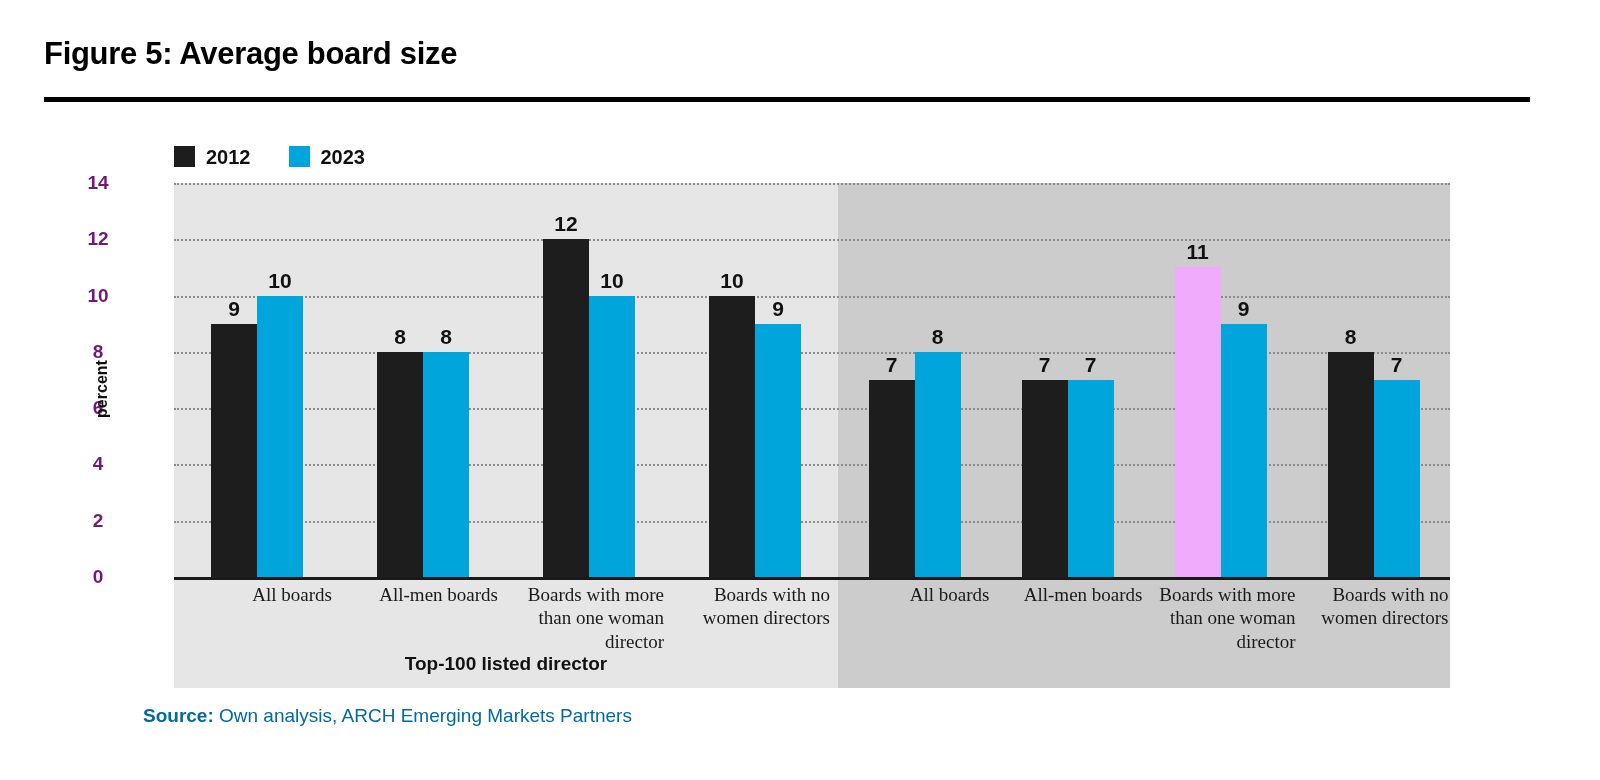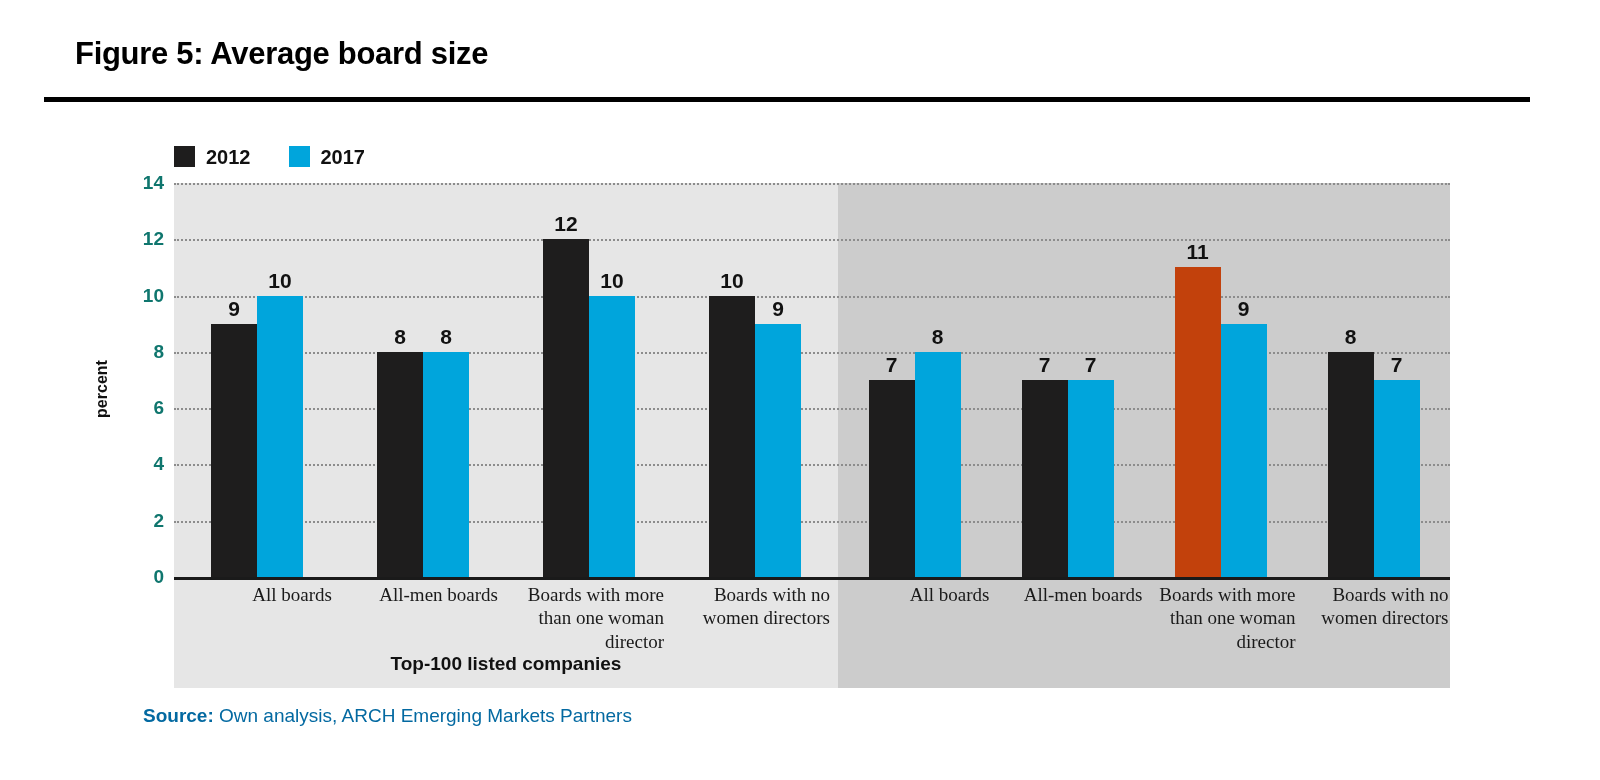--- a/index.html
+++ b/index.html
@@ -19,21 +19,20 @@
   
   #figure-title {
     position: absolute;
     left: 44px;
     top: 36px;
     font-size: 31px;
     font-weight: bold;
     letter-spacing: -0.3px;
     color: #000000;
     white-space: nowrap;
-    margin-left: 31px;
   }
   #title-rule {
     position: absolute;
     left: 44px;
     top: 97px;
     width: 1486px;
     height: 5px;
     background: #000000;
   }
 
@@ -92,26 +91,26 @@
     left: 0;
     width: 1276px;
     top: 394px;
     height: 3px;
     background: #1a1a1a;
   }
 
   
   .ytick {
     position: absolute;
-    right: 1286px;
+    right: 1322px;
     width: 60px;
-    text-align: right;
+    text-align: center;
     font-size: 19px;
     font-weight: bold;
-    color: #0f766e;
+    color: #701a75;
     transform: translateY(-50%);
     white-space: nowrap;
   }
   #yaxis-title {
     position: absolute;
     left: -152px;
     top: 197px;
     width: 160px;
     text-align: center;
     font-size: 16px;
@@ -198,21 +197,21 @@
 <div id="figure-title">Figure 5: Average board size</div>
 <div id="title-rule"></div>
 
 <div id="legend">
     <div class="legend-item">
       <span class="legend-swatch" style="background: rgb(30, 29, 29);"></span>
       <span class="legend-label">2012</span>
     </div>
     <div class="legend-item">
       <span class="legend-swatch" style="background: rgb(0, 165, 220);"></span>
-      <span class="legend-label">2017</span>
+      <span class="legend-label">2023</span>
     </div>
   </div>
 
 <div id="plot-area">
   <div class="panel-bg" id="panel-bg-0"></div>
   <div class="panel-bg" id="panel-bg-1"></div>
   <div id="gridlines">
       <div class="gridline" style="top: 337.714px;"></div>
       <div class="gridline" style="top: 281.429px;"></div>
       <div class="gridline" style="top: 225.143px;"></div>
@@ -301,21 +300,21 @@
           </div>
         </div>
         <div class="bar-wrap">
           <div class="bar" style="height: 197px; background: rgb(0, 165, 220);">
             <span class="bar-value">7</span>
           </div>
         </div>
       </div>
       <div class="bar-group" style="left: 998.5px; width: 96px;">
         <div class="bar-wrap">
-          <div class="bar" style="height: 309.571px; background: #c2410c;">
+          <div class="bar" style="height: 309.571px; background: #f0abfc;">
             <span class="bar-value">11</span>
           </div>
         </div>
         <div class="bar-wrap">
           <div class="bar" style="height: 253.286px; background: rgb(0, 165, 220);">
             <span class="bar-value">9</span>
           </div>
         </div>
       </div>
       <div class="bar-group" style="left: 1151.5px; width: 96px;">
@@ -334,18 +333,18 @@
   <div id="cat-layer">
       <div class="cat-label" style="left: 8px;">All boards</div>
       <div class="cat-label" style="left: 174px;">All-men boards</div>
       <div class="cat-label" style="left: 340px;">Boards with more than one woman director</div>
       <div class="cat-label" style="left: 506px;">Boards with no women directors</div>
       <div class="cat-label" style="left: 665.5px;">All boards</div>
       <div class="cat-label" style="left: 818.5px;">All-men boards</div>
       <div class="cat-label" style="left: 971.5px;">Boards with more than one woman director</div>
       <div class="cat-label" style="left: 1124.5px;">Boards with no women directors</div>
     </div>
-  <div class="panel-title" id="panel-title-0">Top-100 listed companies</div>
+  <div class="panel-title" id="panel-title-0">Top-100 listed director</div>
 </div>
 
 <div id="source-line">
   <span id="source-label">Source:</span><span> Own analysis, ARCH Emerging Markets Partners</span>
 </div>
 
 </body></html>

